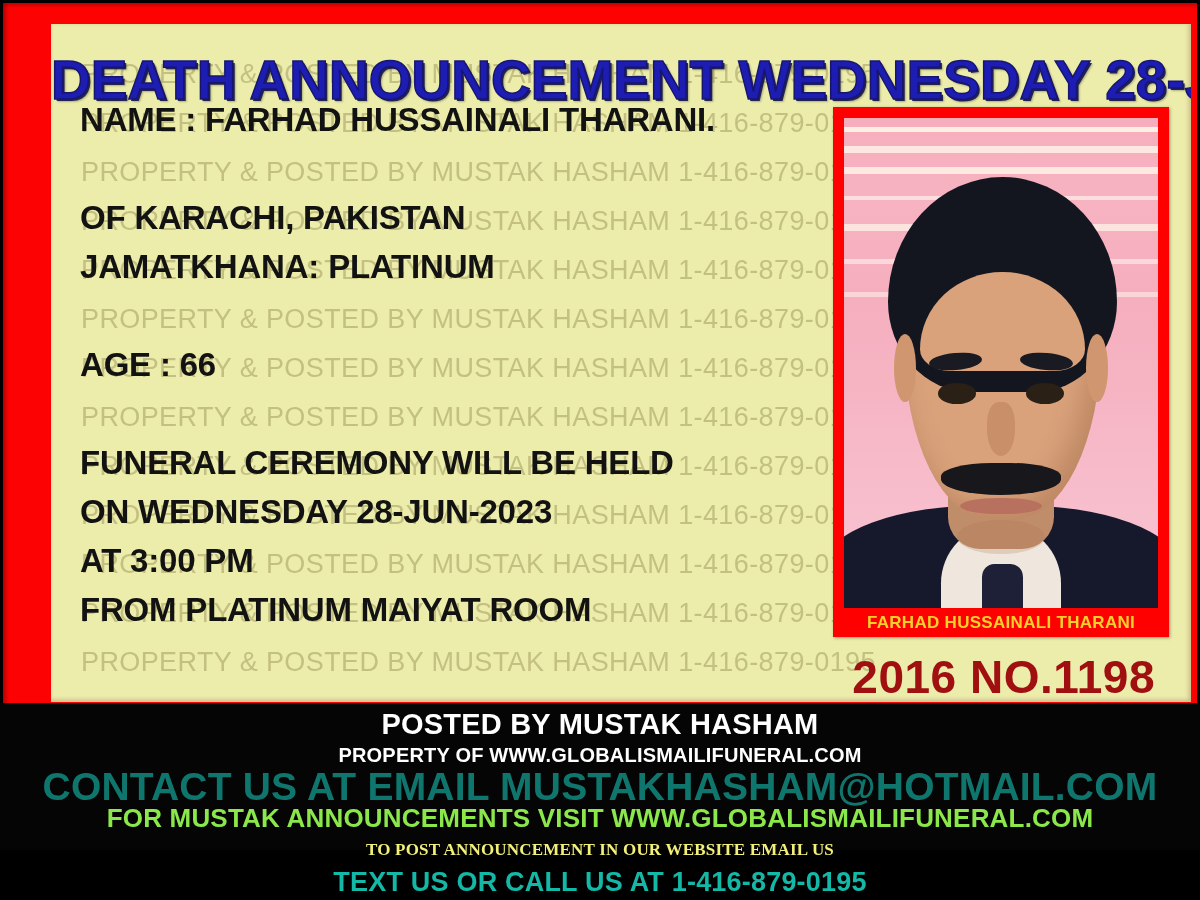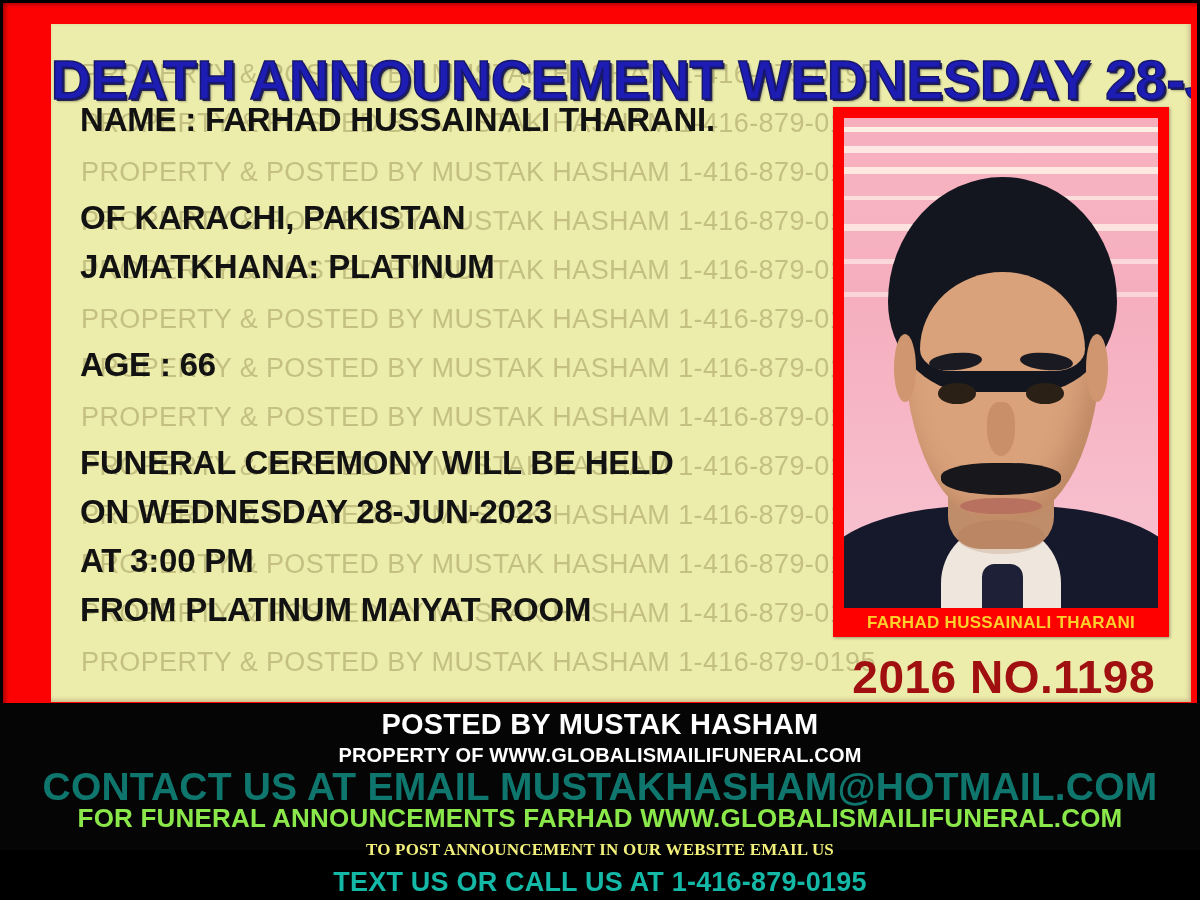--- a/index.html
+++ b/index.html
@@ -322,18 +322,18 @@
     </div>
 
     <div id="serial">2016 NO.1198</div>
 
   </div>
 
   <div id="footer">
     <div class="f-line f1">POSTED BY MUSTAK HASHAM</div>
     <div class="f-line f2">PROPERTY OF WWW.GLOBALISMAILIFUNERAL.COM</div>
     <div class="f-line f3">CONTACT US AT EMAIL MUSTAKHASHAM@HOTMAIL.COM</div>
-    <div class="f-line f4">FOR FUNERAL ANNOUNCEMENTS FARHAD WWW.GLOBALISMAILIFUNERAL.COM</div>
+    <div class="f-line f4">FOR MUSTAK ANNOUNCEMENTS VISIT WWW.GLOBALISMAILIFUNERAL.COM</div>
     <div class="f-line f5">TO POST ANNOUNCEMENT IN OUR WEBSITE EMAIL US</div>
     <div class="f-line f6">TEXT US OR CALL US AT 1-416-879-0195</div>
   </div>
 
 </div>
 
 </body></html>

